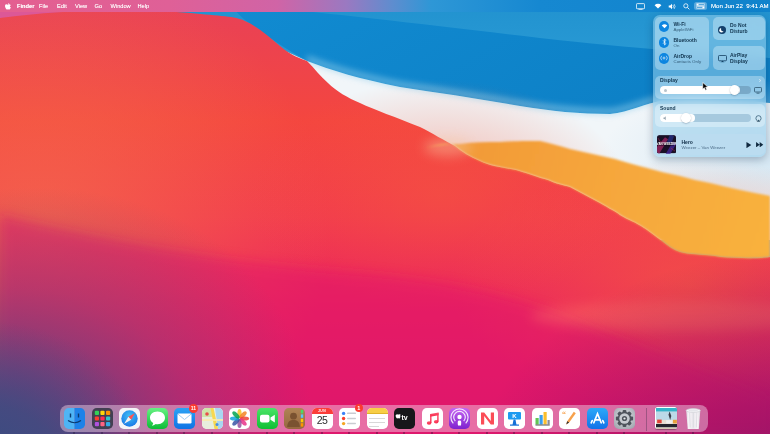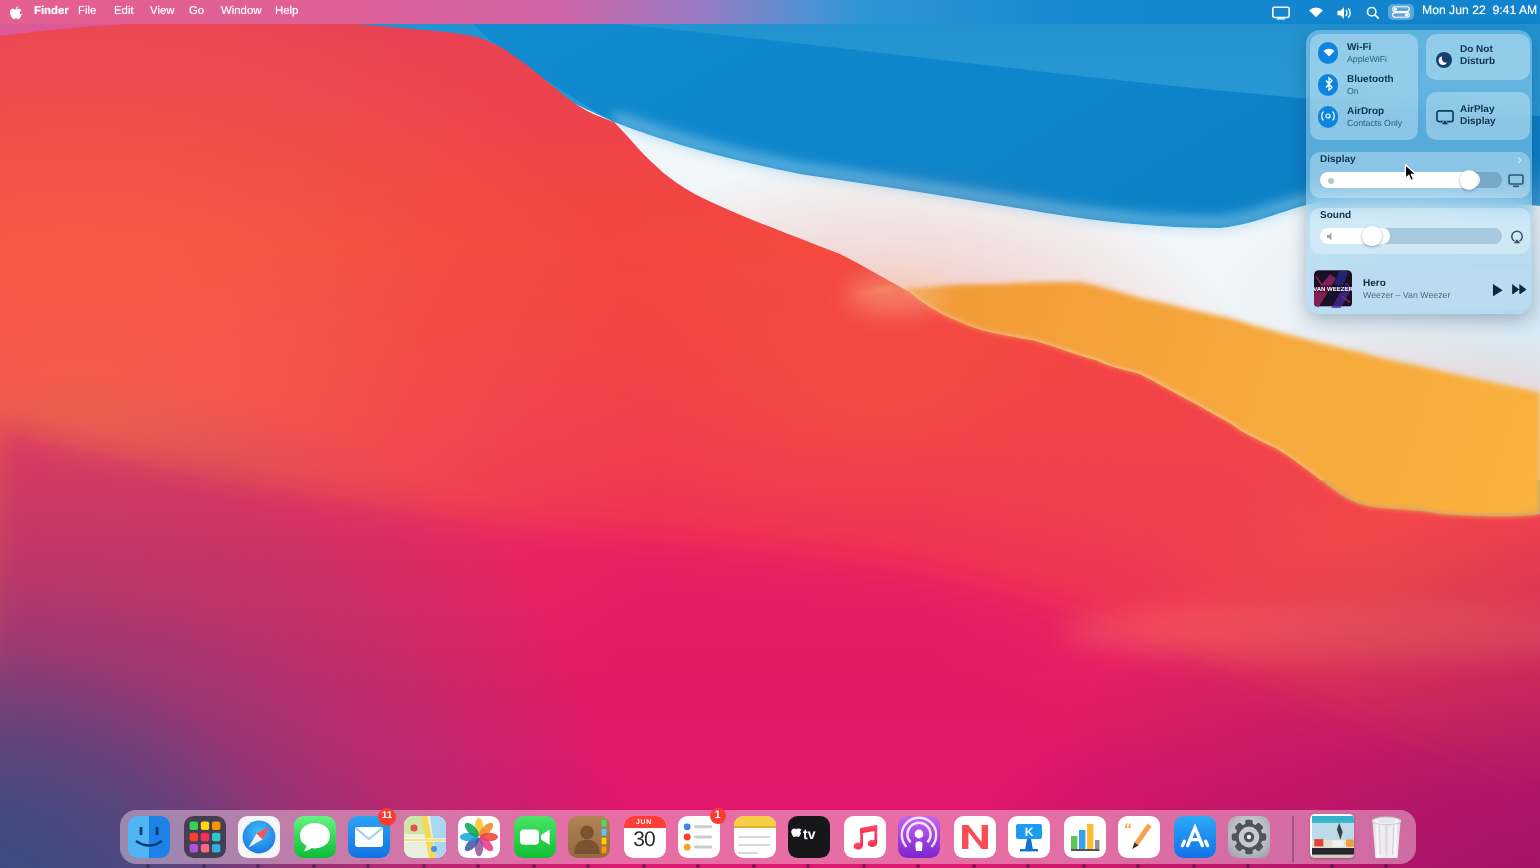--- a/index.html
+++ b/index.html
@@ -333,21 +333,21 @@
           <rect x="16.8" y="6.4" width="2.4" height="3.4" fill="#5ac8fa"></rect>
           <rect x="16.8" y="10.8" width="2.4" height="3.4" fill="#ffcc00"></rect>
           <rect x="16.8" y="15.2" width="2.4" height="3.4" fill="#ff9500"></rect>
           <circle cx="9.5" cy="8.2" r="3.4" fill="#7a5230"></circle>
           <path d="M3.2,19 C3.2,13.6 6,11.9 9.5,11.9 C13,11.9 15.8,13.6 15.8,19 Z" fill="#7a5230"></path>
         </svg></div>
 
 <div class="dicon" style="left:311.5px;background:#fff">
         <div style="position:absolute;top:0;width:100%;height:6px;background:#fc3d39"></div>
         <div style="position:absolute;width:100%;text-align:center;top:1.2px;font-size:3.4px;font-weight:bold;color:#fff;letter-spacing:.4px">JUN</div>
-        <div style="position:absolute;width:100%;text-align:center;top:5.8px;font-size:10.5px;font-weight:300;color:#2b2b2b;letter-spacing:-0.5px">30</div>
+        <div style="position:absolute;width:100%;text-align:center;top:5.8px;font-size:10.5px;font-weight:300;color:#2b2b2b;letter-spacing:-0.5px">25</div>
       </div>
 
 <div class="dicon" style="left:339px;background:#fff"><svg width="21" height="21">
           <circle cx="4.6" cy="5.4" r="1.7" fill="#3b82f7"></circle>
           <circle cx="4.6" cy="10.5" r="1.7" fill="#fa3e2c"></circle>
           <circle cx="4.6" cy="15.6" r="1.7" fill="#f5a623"></circle>
           <rect x="8" y="4.6" width="9" height="1.5" rx=".7" fill="#c9ccd1"></rect>
           <rect x="8" y="9.7" width="9" height="1.5" rx=".7" fill="#c9ccd1"></rect>
           <rect x="8" y="14.8" width="9" height="1.5" rx=".7" fill="#c9ccd1"></rect>
         </svg></div>

